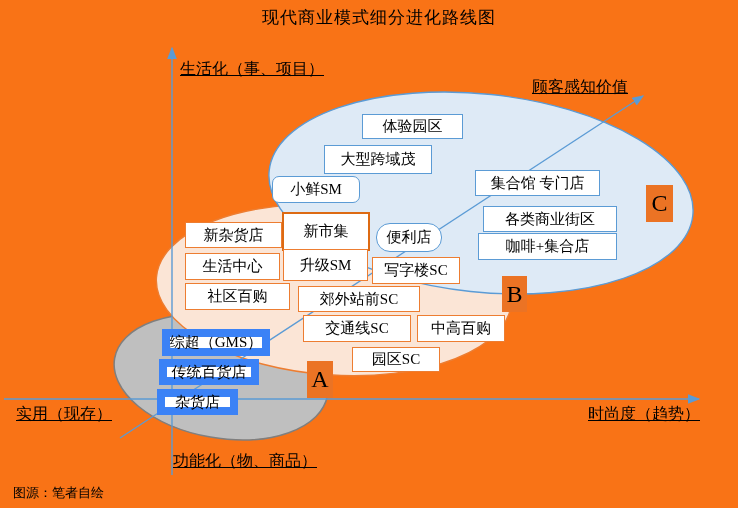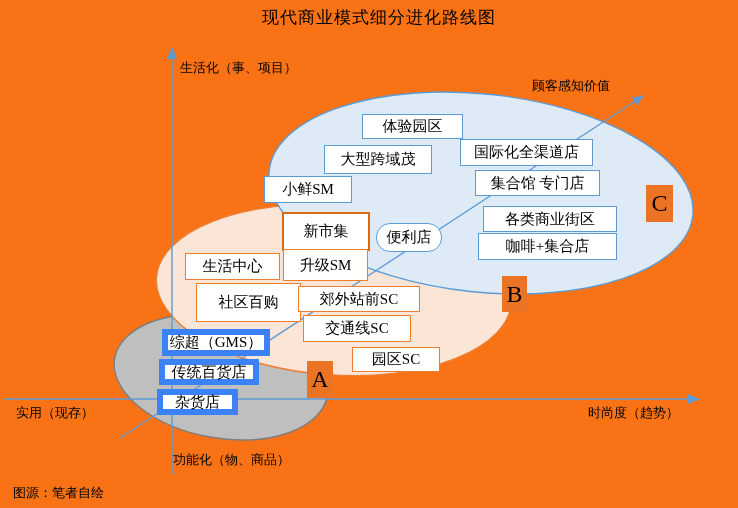--- a/index.html
+++ b/index.html
@@ -5,30 +5,30 @@
   html,body { margin:0; padding:0; background:#fff; }
   .canvas {
     position:relative; width:738px; height:508px; background:#f97316;
     font-family:"Liberation Serif","DejaVu Serif",serif; overflow:hidden; color:#000;
   }
   .title {
     position:absolute; left:0; right:0; top:6px; text-align:center;
     font-size:17px; letter-spacing:1px; transform:translateX(10px);
   }
   svg.layer { position:absolute; left:0; top:0; }
-  .lbl { position:absolute; font-size:13px; white-space:nowrap; }
+  .lbl { position:absolute; font-size:16px; white-space:nowrap;text-decoration:underline; }
   .box {
     position:absolute; background:#ffffff; box-sizing:border-box;
     display:flex; align-items:center; justify-content:center;
     font-size:15px; white-space:nowrap; line-height:1;
   }
   .box.blue   { border:1px solid #5B9BD5; }
   .box.orange { border:1px solid #ED7D31; }
   .box.orange-bold { border:2px solid #DD6A13; }
-  .box.black  { border:6px solid #3b82f6; }
+  .box.black  { border:8px solid #3b82f6; }
   .stage {
     position:absolute; background:#EB7324; box-sizing:border-box;
     display:flex; align-items:center; justify-content:center;
     font-size:24px; color:#000;
   }
   .source { position:absolute; font-size:13px; }
 </style>
 </head>
 <body>
 
@@ -54,33 +54,35 @@
   </svg>
 
   <div class="lbl" style="left:180px; top:59px;">生活化（事、项目）</div>
   <div class="lbl" style="left:173px; top:451px;">功能化（物、商品）</div>
   <div class="lbl" style="left:16px; top:404px;">实用（现存）</div>
   <div class="lbl" style="left:588px; top:404px;">时尚度（趋势）</div>
   <div class="lbl" style="left:532px; top:77px;">顾客感知价值</div>
 
   <div class="box blue" style="left:362px;top:114px;width:101px;height:25px;">体验园区</div>
   <div class="box blue" style="left:324px;top:145px;width:108px;height:29px;">大型跨域茂</div>
-  <div class="box blue" style="left:460px;top:139px;width:133px;height:27px;">国际化全渠道店</div>
-  <div class="box blue" style="left:264px;top:176px;width:88px;height:27px;">小鲜SM</div>
+  <div class="box blue" style="left:272px;top:176px;width:88px;height:27px;border-radius:7px;">小鲜SM</div>
   <div class="box blue" style="left:475px;top:170px;width:125px;height:26px;">集合馆 专门店</div>
   <div class="box blue" style="left:483px;top:206px;width:134px;height:26px;">各类商业街区</div>
   <div class="box blue" style="left:376px;top:223px;width:66px;height:29px;border-radius:14px;">便利店</div>
   <div class="box blue" style="left:478px;top:233px;width:139px;height:27px;">咖啡+集合店</div>
 
+  <div class="box orange" style="left:185px;top:222px;width:97px;height:26px;">新杂货店</div>
   <div class="box orange-bold" style="left:282px;top:212px;width:88px;height:39px;">新市集</div>
   <div class="box orange" style="left:185px;top:253px;width:95px;height:27px;">生活中心</div>
   <div class="box orange" style="left:283px;top:249px;width:85px;height:32px;">升级SM</div>
-  <div class="box orange" style="left:196px;top:283px;width:105px;height:39px;">社区百购</div>
+  <div class="box orange" style="left:372px;top:257px;width:88px;height:27px;">写字楼SC</div>
+  <div class="box orange" style="left:185px;top:283px;width:105px;height:27px;">社区百购</div>
   <div class="box orange" style="left:298px;top:286px;width:122px;height:26px;">郊外站前SC</div>
   <div class="box orange" style="left:303px;top:315px;width:108px;height:27px;">交通线SC</div>
+  <div class="box orange" style="left:417px;top:315px;width:88px;height:27px;">中高百购</div>
   <div class="box orange" style="left:352px;top:347px;width:88px;height:25px;">园区SC</div>
 
   <div class="box black" style="left:162px;top:329px;width:108px;height:27px;">综超（GMS）</div>
   <div class="box black" style="left:159px;top:359px;width:100px;height:26px;">传统百货店</div>
   <div class="box black" style="left:157px;top:389px;width:81px;height:26px;">杂货店</div>
 
   <div class="stage" style="left:307px;top:361px;width:26px;height:37px;">A</div>
   <div class="stage" style="left:502px;top:276px;width:25px;height:36px;">B</div>
   <div class="stage" style="left:646px;top:185px;width:27px;height:37px;">C</div>
 

